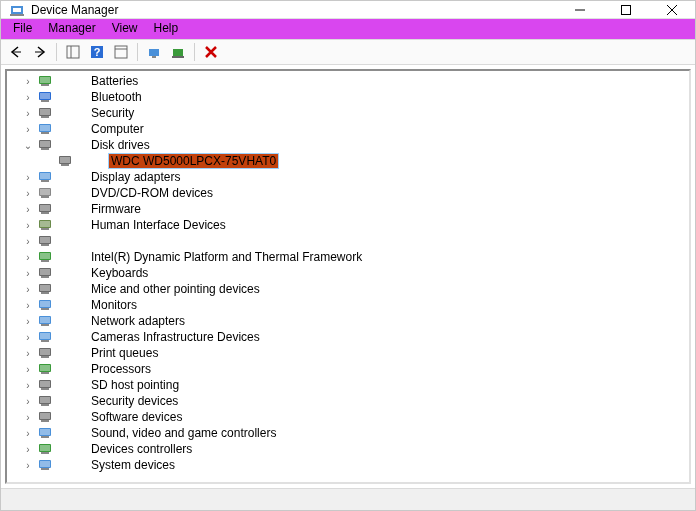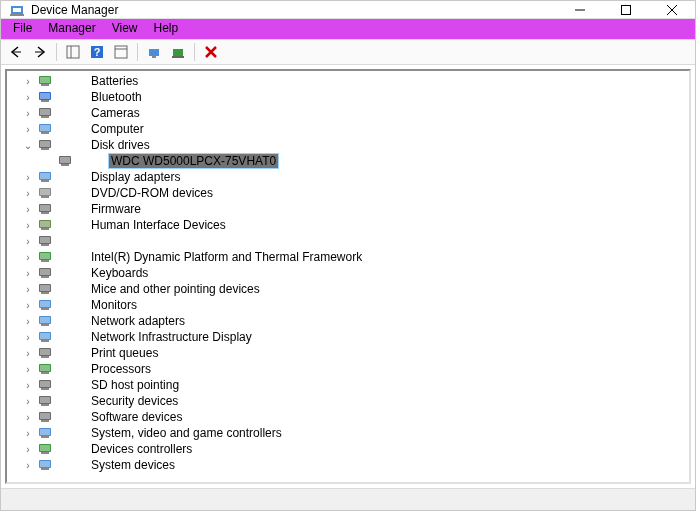--- a/index.html
+++ b/index.html
@@ -91,21 +91,21 @@
     display:flex; align-items:center; justify-content:center;
     margin-left: 14px;
     color:#6a6a6a;
     font-size: 10px;
     cursor: default;
     user-select:none;
   }
   .node.child .expander { margin-left: 34px; visibility:hidden; }
   .node .dev-icon { width:16px; height:16px; margin: 0 4px 0 2px; }
   .node .label { padding: 0 2px; margin-left: 32px; }
-  .node.selected .label { background:#737373; outline:1px solid #99d1ff; }
+  .node.selected .label { background:#c2410c; outline:1px solid #99d1ff; }
 
   
   .statusbar {
     height: 22px;
     border-top: 1px solid #dadada;
     background:#f0f0f0;
   }
 
   
   .tree::-webkit-scrollbar { width: 17px; }
@@ -222,21 +222,21 @@
           </svg></span>
         <span class="label">Bluetooth</span>
       </div>
       <div class="node">
         <span class="expander">›</span>
         <span class="dev-icon"><svg viewBox="0 0 16 16">
             <rect x="2" y="3" width="12" height="8" rx="1" fill="#6a6a6a"></rect>
             <rect x="3" y="4" width="10" height="6" fill="#fff" opacity="0.4"></rect>
             <rect x="4" y="11" width="8" height="2" fill="#888"></rect>
           </svg></span>
-        <span class="label">Cameras</span>
+        <span class="label">Security</span>
       </div>
       <div class="node">
         <span class="expander">›</span>
         <span class="dev-icon"><svg viewBox="0 0 16 16">
             <rect x="2" y="3" width="12" height="8" rx="1" fill="#4a90d9"></rect>
             <rect x="3" y="4" width="10" height="6" fill="#fff" opacity="0.4"></rect>
             <rect x="4" y="11" width="8" height="2" fill="#888"></rect>
           </svg></span>
         <span class="label">Computer</span>
       </div>
@@ -347,21 +347,21 @@
           </svg></span>
         <span class="label">Network adapters</span>
       </div>
       <div class="node">
         <span class="expander">›</span>
         <span class="dev-icon"><svg viewBox="0 0 16 16">
             <rect x="2" y="3" width="12" height="8" rx="1" fill="#4a90d9"></rect>
             <rect x="3" y="4" width="10" height="6" fill="#fff" opacity="0.4"></rect>
             <rect x="4" y="11" width="8" height="2" fill="#888"></rect>
           </svg></span>
-        <span class="label">Network Infrastructure Display</span>
+        <span class="label">Cameras Infrastructure Devices</span>
       </div>
       <div class="node">
         <span class="expander">›</span>
         <span class="dev-icon"><svg viewBox="0 0 16 16">
             <rect x="2" y="3" width="12" height="8" rx="1" fill="#6a6a6a"></rect>
             <rect x="3" y="4" width="10" height="6" fill="#fff" opacity="0.4"></rect>
             <rect x="4" y="11" width="8" height="2" fill="#888"></rect>
           </svg></span>
         <span class="label">Print queues</span>
       </div>
@@ -401,21 +401,21 @@
           </svg></span>
         <span class="label">Software devices</span>
       </div>
       <div class="node">
         <span class="expander">›</span>
         <span class="dev-icon"><svg viewBox="0 0 16 16">
             <rect x="2" y="3" width="12" height="8" rx="1" fill="#4a90d9"></rect>
             <rect x="3" y="4" width="10" height="6" fill="#fff" opacity="0.4"></rect>
             <rect x="4" y="11" width="8" height="2" fill="#888"></rect>
           </svg></span>
-        <span class="label">System, video and game controllers</span>
+        <span class="label">Sound, video and game controllers</span>
       </div>
       <div class="node">
         <span class="expander">›</span>
         <span class="dev-icon"><svg viewBox="0 0 16 16">
             <rect x="2" y="3" width="12" height="8" rx="1" fill="#3a9a3a"></rect>
             <rect x="3" y="4" width="10" height="6" fill="#fff" opacity="0.4"></rect>
             <rect x="4" y="11" width="8" height="2" fill="#888"></rect>
           </svg></span>
         <span class="label">Devices controllers</span>
       </div>

